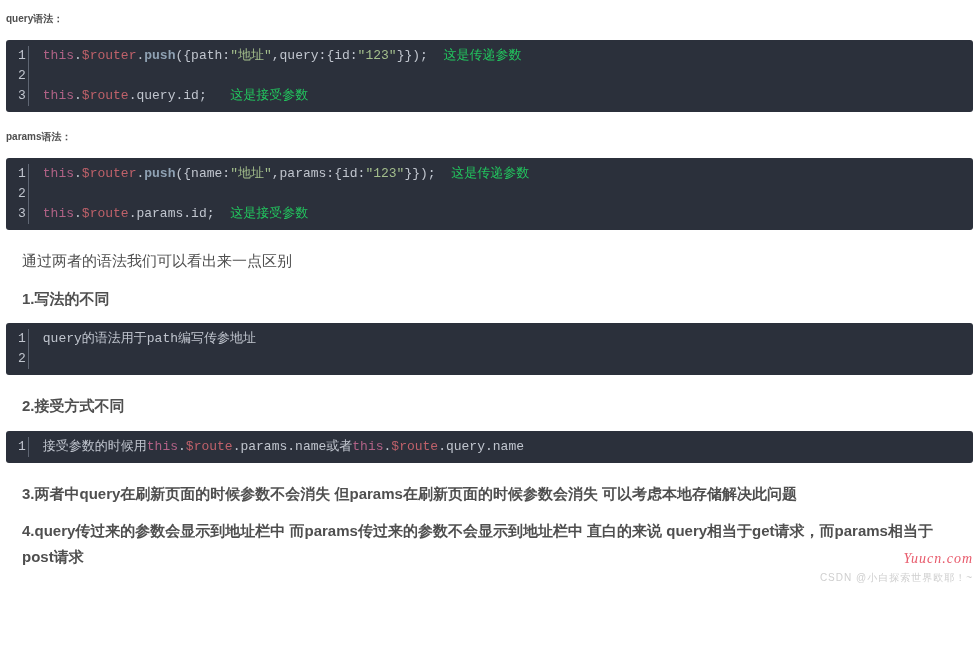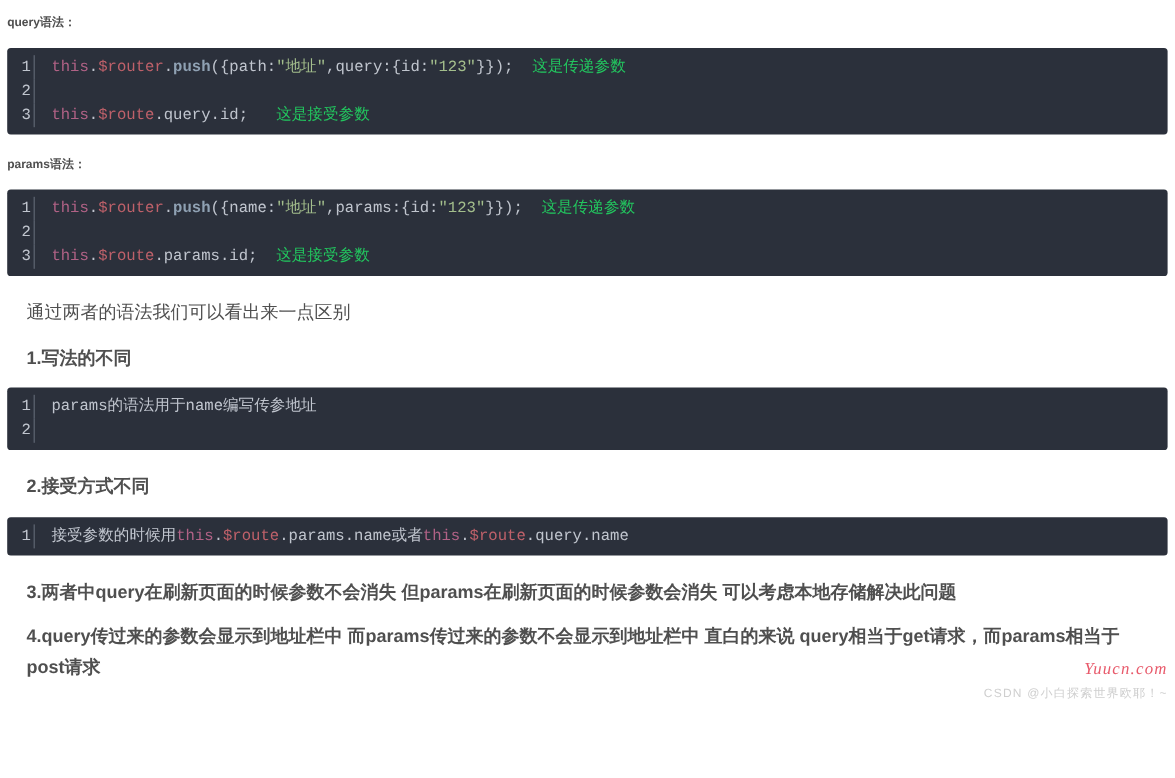--- a/index.html
+++ b/index.html
@@ -100,21 +100,21 @@
 </div>
 
 <p class="para">通过两者的语法我们可以看出来一点区别</p>
 <p class="para bold">1.写法的不同</p>
 
 <div class="codeblock">
   <div class="gutter">
     <span class="ln">1</span>
     <span class="ln">2</span>
   </div>
-  <div class="codebody"><span class="line">params的语法用于name编写传参地址</span></div>
+  <div class="codebody"><span class="line">query的语法用于path编写传参地址</span></div>
 </div>
 
 <p class="para bold">2.接受方式不同</p>
 
 <div class="codeblock">
   <div class="gutter">
     <span class="ln">1</span>
   </div>
   <div class="codebody"><span class="line"><span>接受参数的时候用</span><span class="kw">this</span><span class="dot">.</span><span class="prop">$route</span><span class="dot">.</span><span class="key">params</span><span class="dot">.</span><span class="key">name</span><span>或者</span><span class="kw">this</span><span class="dot">.</span><span class="prop">$route</span><span class="dot">.</span><span class="key">query</span><span class="dot">.</span><span class="key">name</span></span></div>
 </div>

